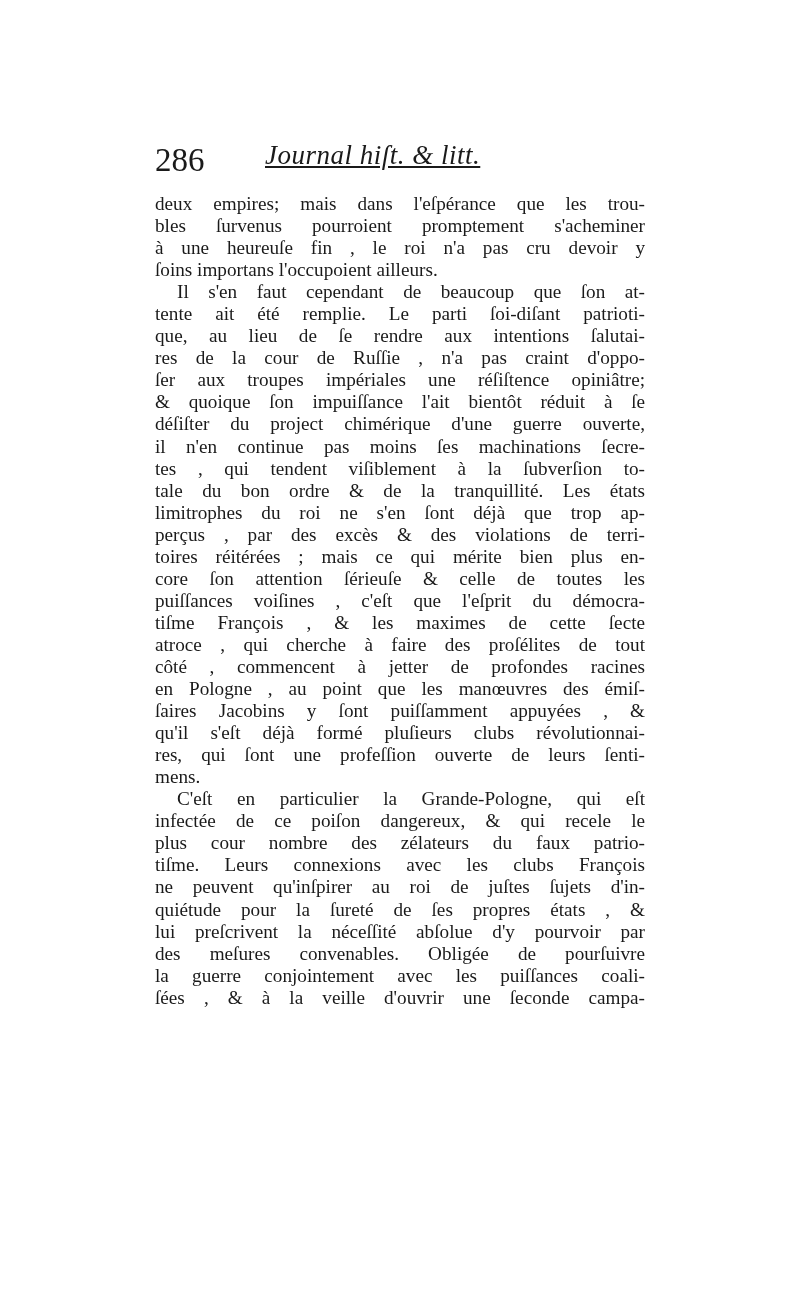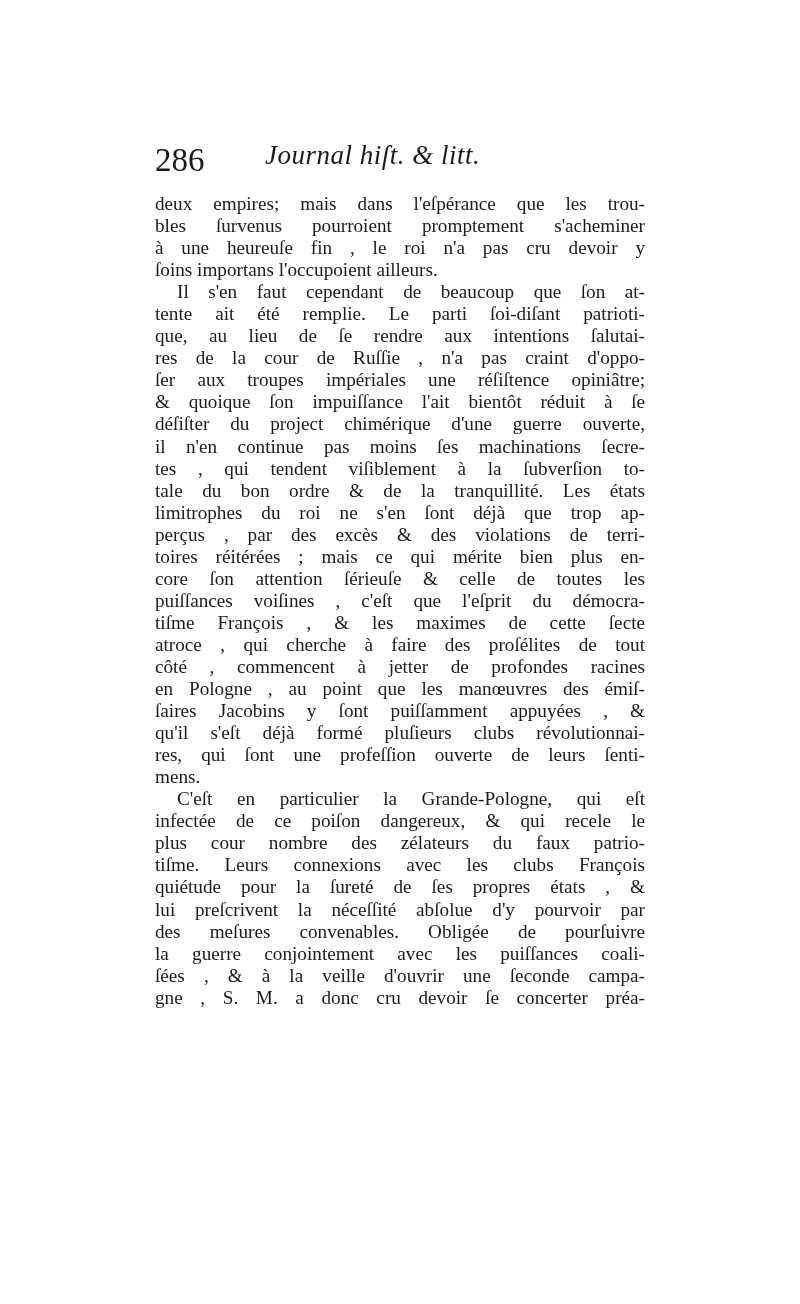--- a/index.html
+++ b/index.html
@@ -4,21 +4,21 @@
 <style>
   html, body { margin:0; padding:0; background:#ffffff; }
   body { width:800px; height:1304px; position:relative; overflow:hidden; }
   .page {
     position:absolute; left:155px; top:140px; width:490px;
     font-family:"Liberation Serif","DejaVu Serif",serif;
     color:#1a1a1a;
   }
   .header { position:relative; height:42px; }
   .page-number { position:absolute; left:0; top:2px; font-size:33px; }
-  .running-head { position:absolute; left:110px; top:0; font-size:27px; font-style:italic; letter-spacing:0.5px; }
+  .running-head { position:absolute; left:110px; top:0; font-size:27px; font-style:italic; letter-spacing:0.5px;text-decoration:underline; }
   .body { margin-top:11px; }
   .line {
     font-size:19.2px; line-height:22.05px; height:22.05px;
     text-align:justify; text-align-last:justify; white-space:nowrap; overflow:visible;
   }
   .line.last { text-align-last:left; }
   .line.indent { padding-left:22px; }
 </style>
 </head>
 <body>
@@ -58,21 +58,21 @@
         <div class="line">ſaires Jacobins y ſont puiſſamment appuyées , &amp;</div>
         <div class="line">qu'il s'eſt déjà formé pluſieurs clubs révolutionnai-</div>
         <div class="line">res, qui ſont une profeſſion ouverte de leurs ſenti-</div>
         <div class="line last">mens.</div>
       </div>
       <div>
         <div class="line indent">C'eſt en particulier la Grande-Pologne, qui eſt</div>
         <div class="line">infectée de ce poiſon dangereux, &amp; qui recele le</div>
         <div class="line">plus cour nombre des zélateurs du faux patrio-</div>
         <div class="line">tiſme. Leurs connexions avec les clubs François</div>
+        <div class="line">ne peuvent qu'inſpirer au roi de juſtes ſujets d'in-</div>
         <div class="line">quiétude pour la ſureté de ſes propres états , &amp;</div>
         <div class="line">lui preſcrivent la néceſſité abſolue d'y pourvoir par</div>
         <div class="line">des meſures convenables. Obligée de pourſuivre</div>
         <div class="line">la guerre conjointement avec les puiſſances coali-</div>
         <div class="line">ſées , &amp; à la veille d'ouvrir une ſeconde campa-</div>
-        <div class="line">gne , S. M. a donc cru devoir ſe concerter préa-</div>
       </div>
     </div>
 </div>
 
 </body></html>

